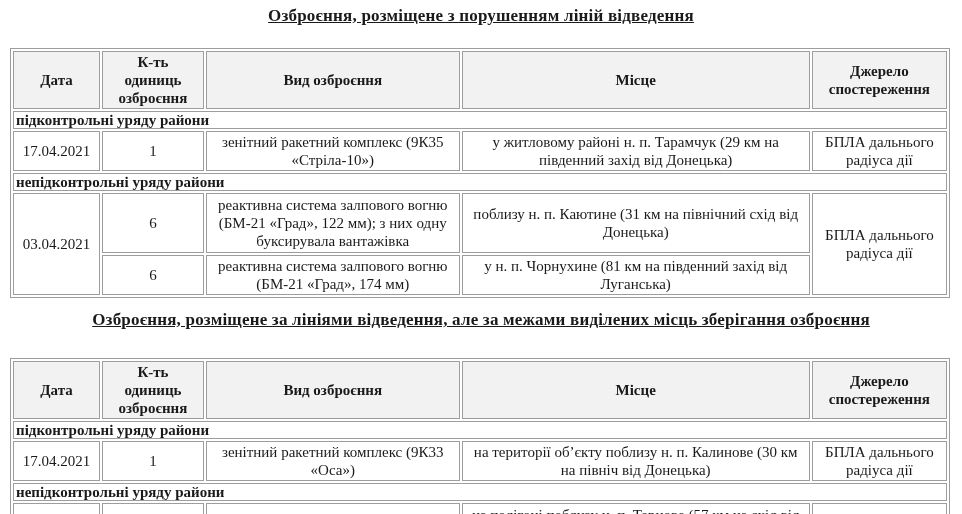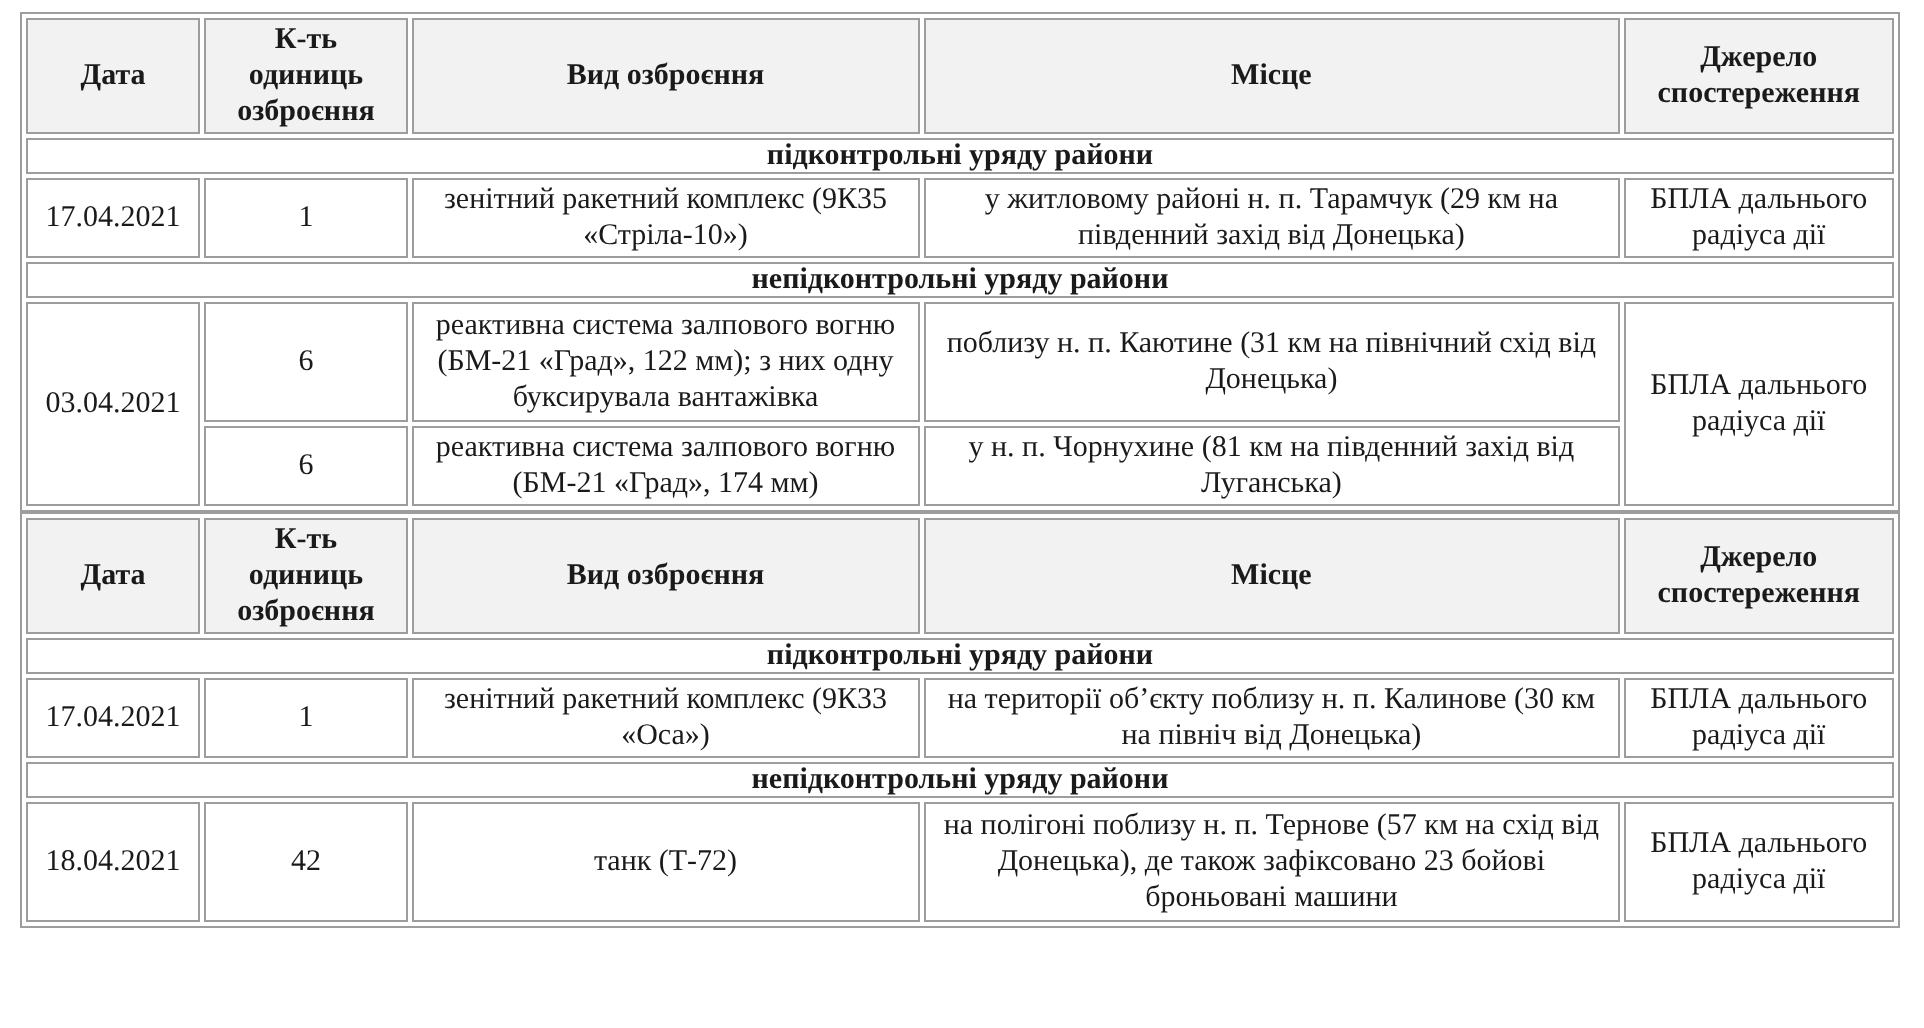--- a/index.html
+++ b/index.html
@@ -55,34 +55,35 @@
   }
   table.report th {
     background: #f2f2f2;
     font-weight: bold;
     text-align: center;
     height: 34px;
   }
   td.cell-date, td.cell-count, td.cell-source { text-align: center; }
   td.cell-type, td.cell-place { text-align: center; }
   tr.section-row td {
-    text-align: center;
+    text-align: left;
     font-weight: bold;
     padding: 0 2px;
     line-height: 16px;
     height: 16px;
   }
   tr.data-row td { height: 36px; }
   tr.data-row.tall td { height: 56px; }
 </style>
 </head>
 <body>
 
 <div class="doc">
 
+  <h1 class="doc-title first">Озброєння, розміщене з порушенням ліній відведення</h1>
 
   <table class="report">
     <colgroup>
       <col class="c-date">
         <col class="c-count">
         <col class="c-type">
         <col class="c-place">
         <col class="c-source">
     </colgroup>
     <thead>
@@ -116,20 +117,21 @@
         <td class="cell-source" rowspan="2">БПЛА дальнього радіуса дії</td>
       </tr>
       <tr class="data-row">
         <td class="cell-count">6</td>
         <td class="cell-type">реактивна система залпового вогню (БМ-21 «Град», 174 мм)</td>
         <td class="cell-place">у н. п. Чорнухине (81 км на південний захід від Луганська)</td>
       </tr>
     </tbody>
   </table>
 
+  <h1 class="doc-title second">Озброєння, розміщене за лініями відведення, але за межами виділених місць зберігання озброєння</h1>
 
   <table class="report">
     <colgroup>
       <col class="c-date">
         <col class="c-count">
         <col class="c-type">
         <col class="c-place">
         <col class="c-source">
     </colgroup>
     <thead>

